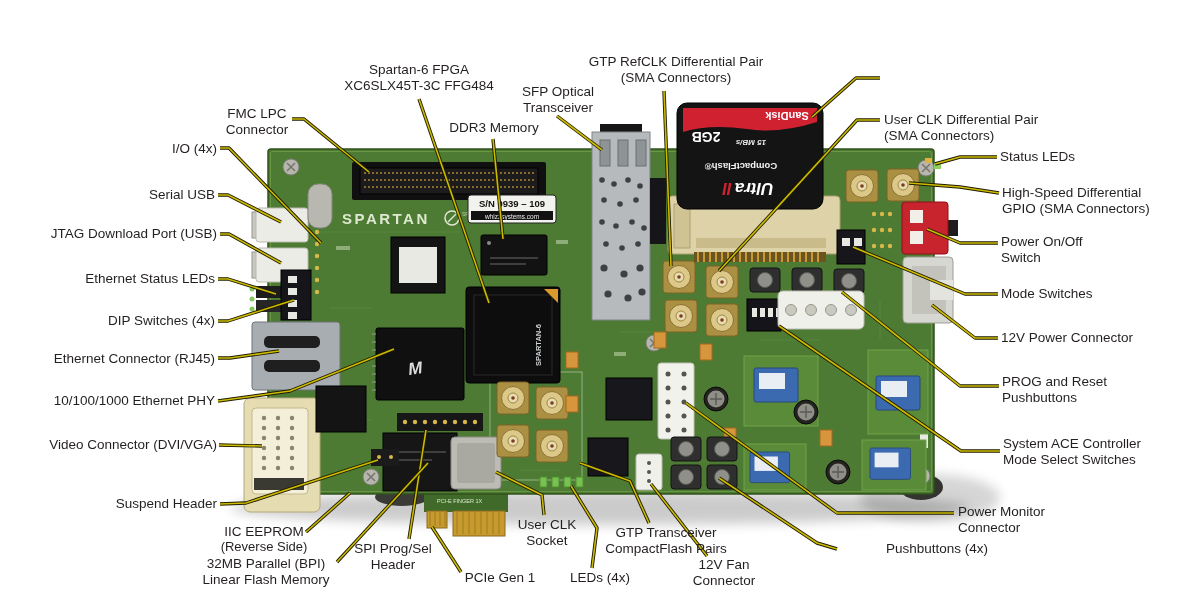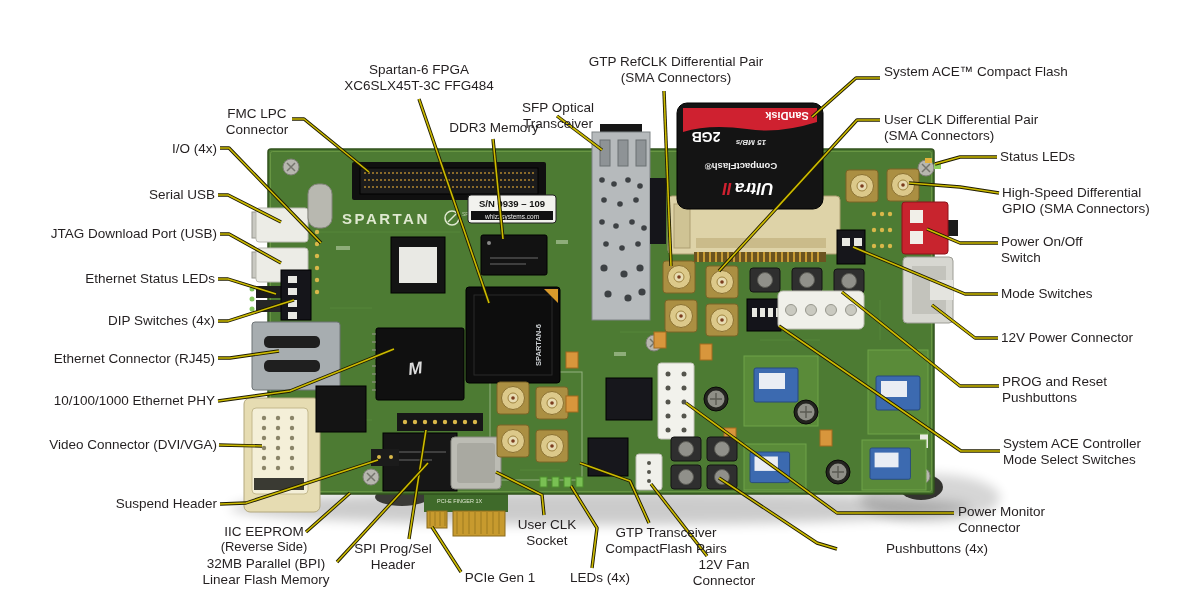--- a/index.html
+++ b/index.html
@@ -451,30 +451,29 @@
 </svg>
 
 <div id="callouts">
       <div class="callout center" style="left: 419px; top: 62px;">
         <div>Spartan-6 FPGA</div>
         <div>XC6SLX45T-3C FFG484</div>
       </div>
       <div class="callout center" style="left: 494px; top: 120px; text-align: right;">
         <div>DDR3 Memory</div>
       </div>
-      <div class="callout center" style="left: 558px; top: 84px; margin-top: 16px;">
+      <div class="callout center" style="left: 558px; top: 84px;">
         <div>SFP Optical</div>
         <div>Transceiver</div>
       </div>
       <div class="callout center" style="left: 676px; top: 54px;">
         <div>GTP RefCLK Differential Pair</div>
         <div>(SMA Connectors)</div>
       </div>
       <div class="callout left" style="left: 884px; top: 64px;">
-        <div>System ACE™ Compact Flash</div>
       </div>
       <div class="callout left" style="left: 884px; top: 112px;">
         <div>User CLK Differential Pair</div>
         <div>(SMA Connectors)</div>
       </div>
       <div class="callout left" style="left: 1000px; top: 149px;">
         <div>Status LEDs</div>
       </div>
       <div class="callout left" style="left: 1002px; top: 185px;">
         <div>High-Speed Differential</div>

